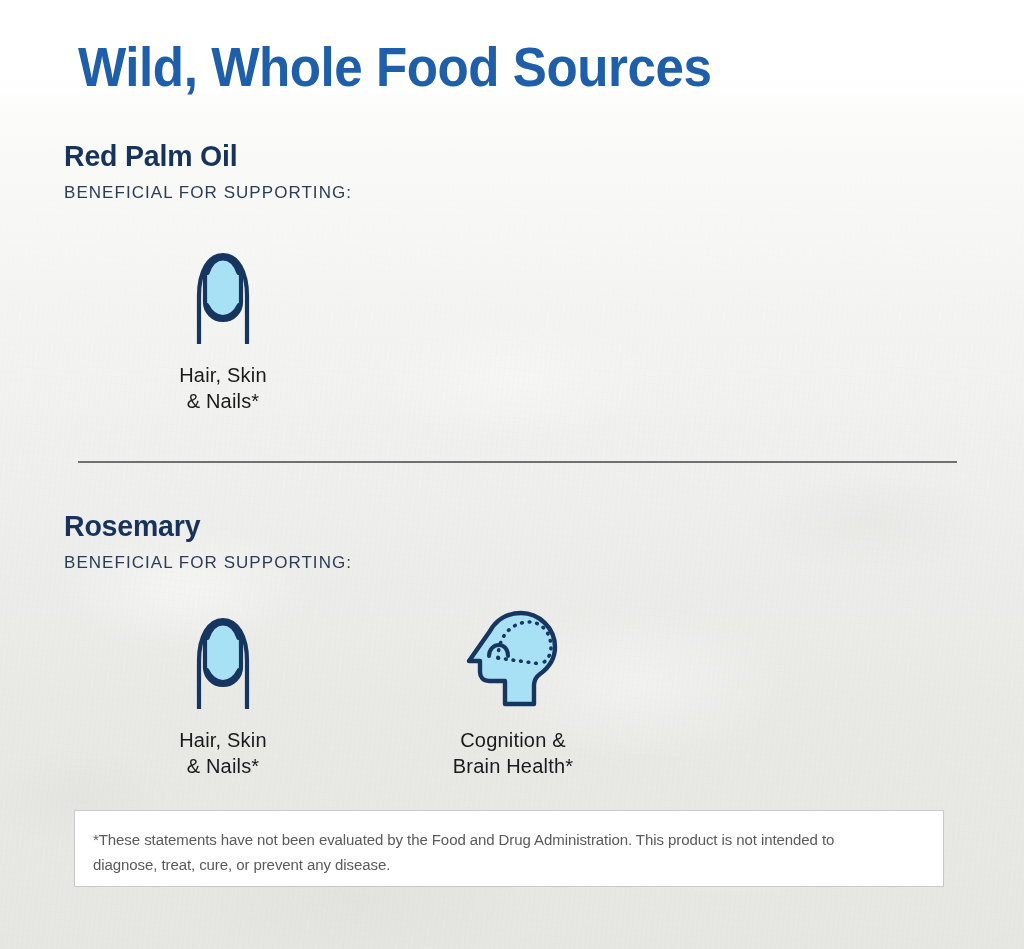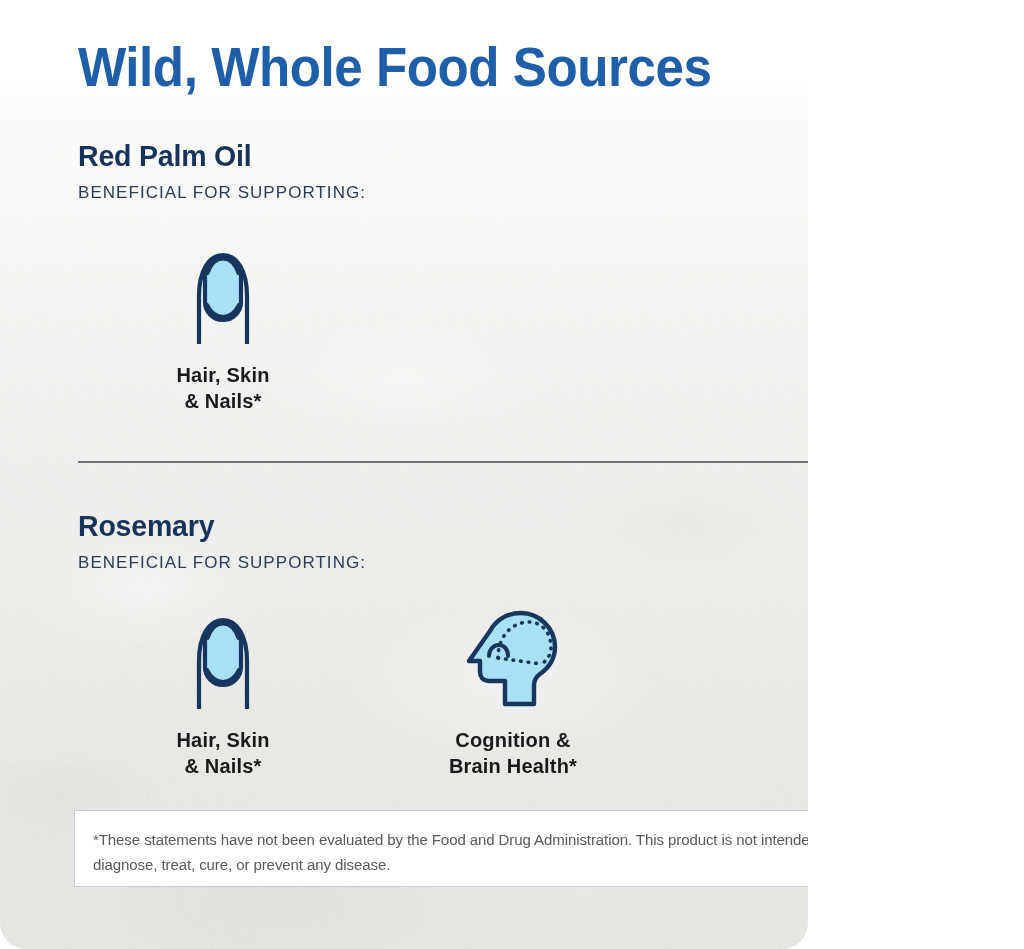--- a/index.html
+++ b/index.html
@@ -11,33 +11,32 @@
     width: 1024px;
     height: 949px;
     overflow: hidden;
     font-family: "Liberation Sans", sans-serif;
     background: #ffffff;
   }
 
   
   .page {
     position: relative;
-    width: 808px;
+    width: 1024px;
     height: 949px;
     background:
       linear-gradient(to bottom,
         #ffffff 0px,
         #ffffff 78px,
         #fbfbfa 120px,
         #f4f4f2 300px,
         #eeeeec 520px,
         #e9e9e6 700px,
         #e6e6e3 949px);
     overflow: hidden;
-    border-radius: 26px;
   }
   .texture {
     position: absolute;
     inset: 0;
     pointer-events: none;
     opacity: .55;
     background-image:
       radial-gradient(ellipse 180px 90px at 18% 62%, rgba(255,255,255,.85), rgba(255,255,255,0) 70%),
       radial-gradient(ellipse 220px 110px at 62% 72%, rgba(255,255,255,.7), rgba(255,255,255,0) 70%),
       radial-gradient(ellipse 160px 70px at 85% 55%, rgba(210,210,205,.35), rgba(255,255,255,0) 72%),
@@ -74,21 +73,21 @@
     font-weight: 700;
     color: #1f5fa9;
     letter-spacing: -0.5px;
     transform: scaleX(.93);
     transform-origin: left center;
     line-height: 64px;
     white-space: nowrap;
   }
 
   
-  .section { position: absolute; left: 78px; }
+  .section { position: absolute; left: 64px; }
   .section-1 { top: 138px; }
   .section-2 { top: 508px; }
 
   .section-title {
     font-size: 30px;
     font-weight: 700;
     color: #17335c;
     letter-spacing: -0.2px;
     transform: scaleX(.95);
     transform-origin: left center;
@@ -125,21 +124,21 @@
   .benefit-icon {
     height: 110px;
     display: flex;
     align-items: flex-start;
     justify-content: center;
   }
   .benefit-label {
     margin-top: 12px;
     text-align: center;
     font-size: 20px;
-    font-weight: 700;
+    font-weight: 400;
     color: #1a1a1a;
     line-height: 26px;
     letter-spacing: .2px;
     white-space: pre-line;
   }
 
   
   .divider {
     position: absolute;
     left: 78px;

